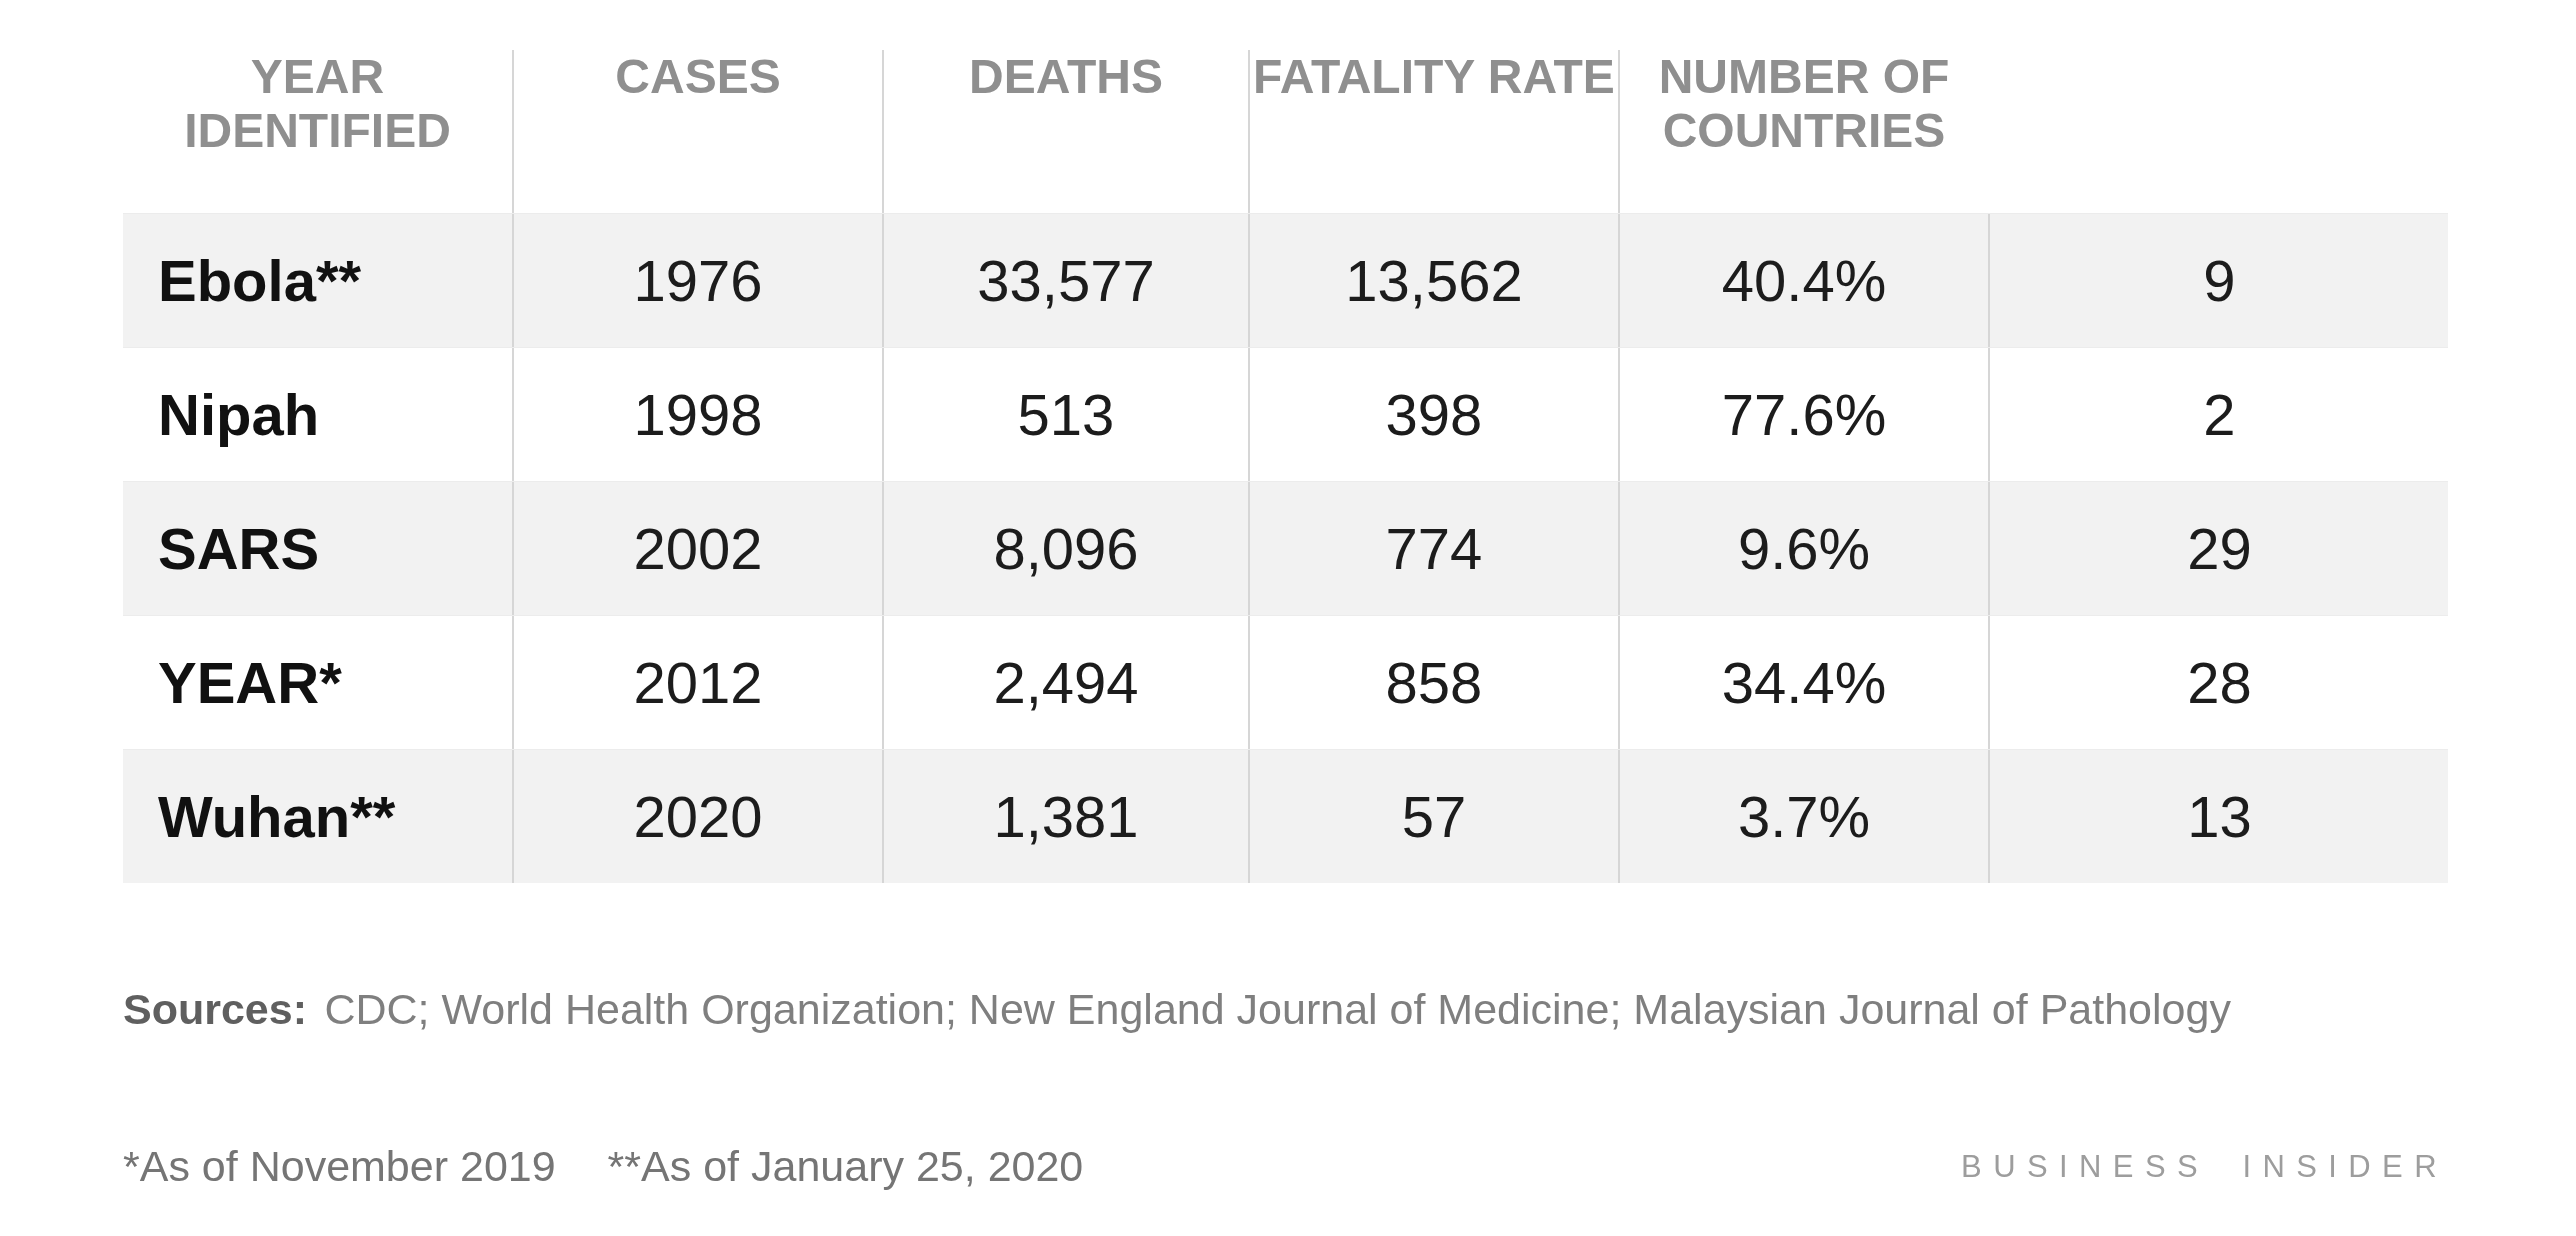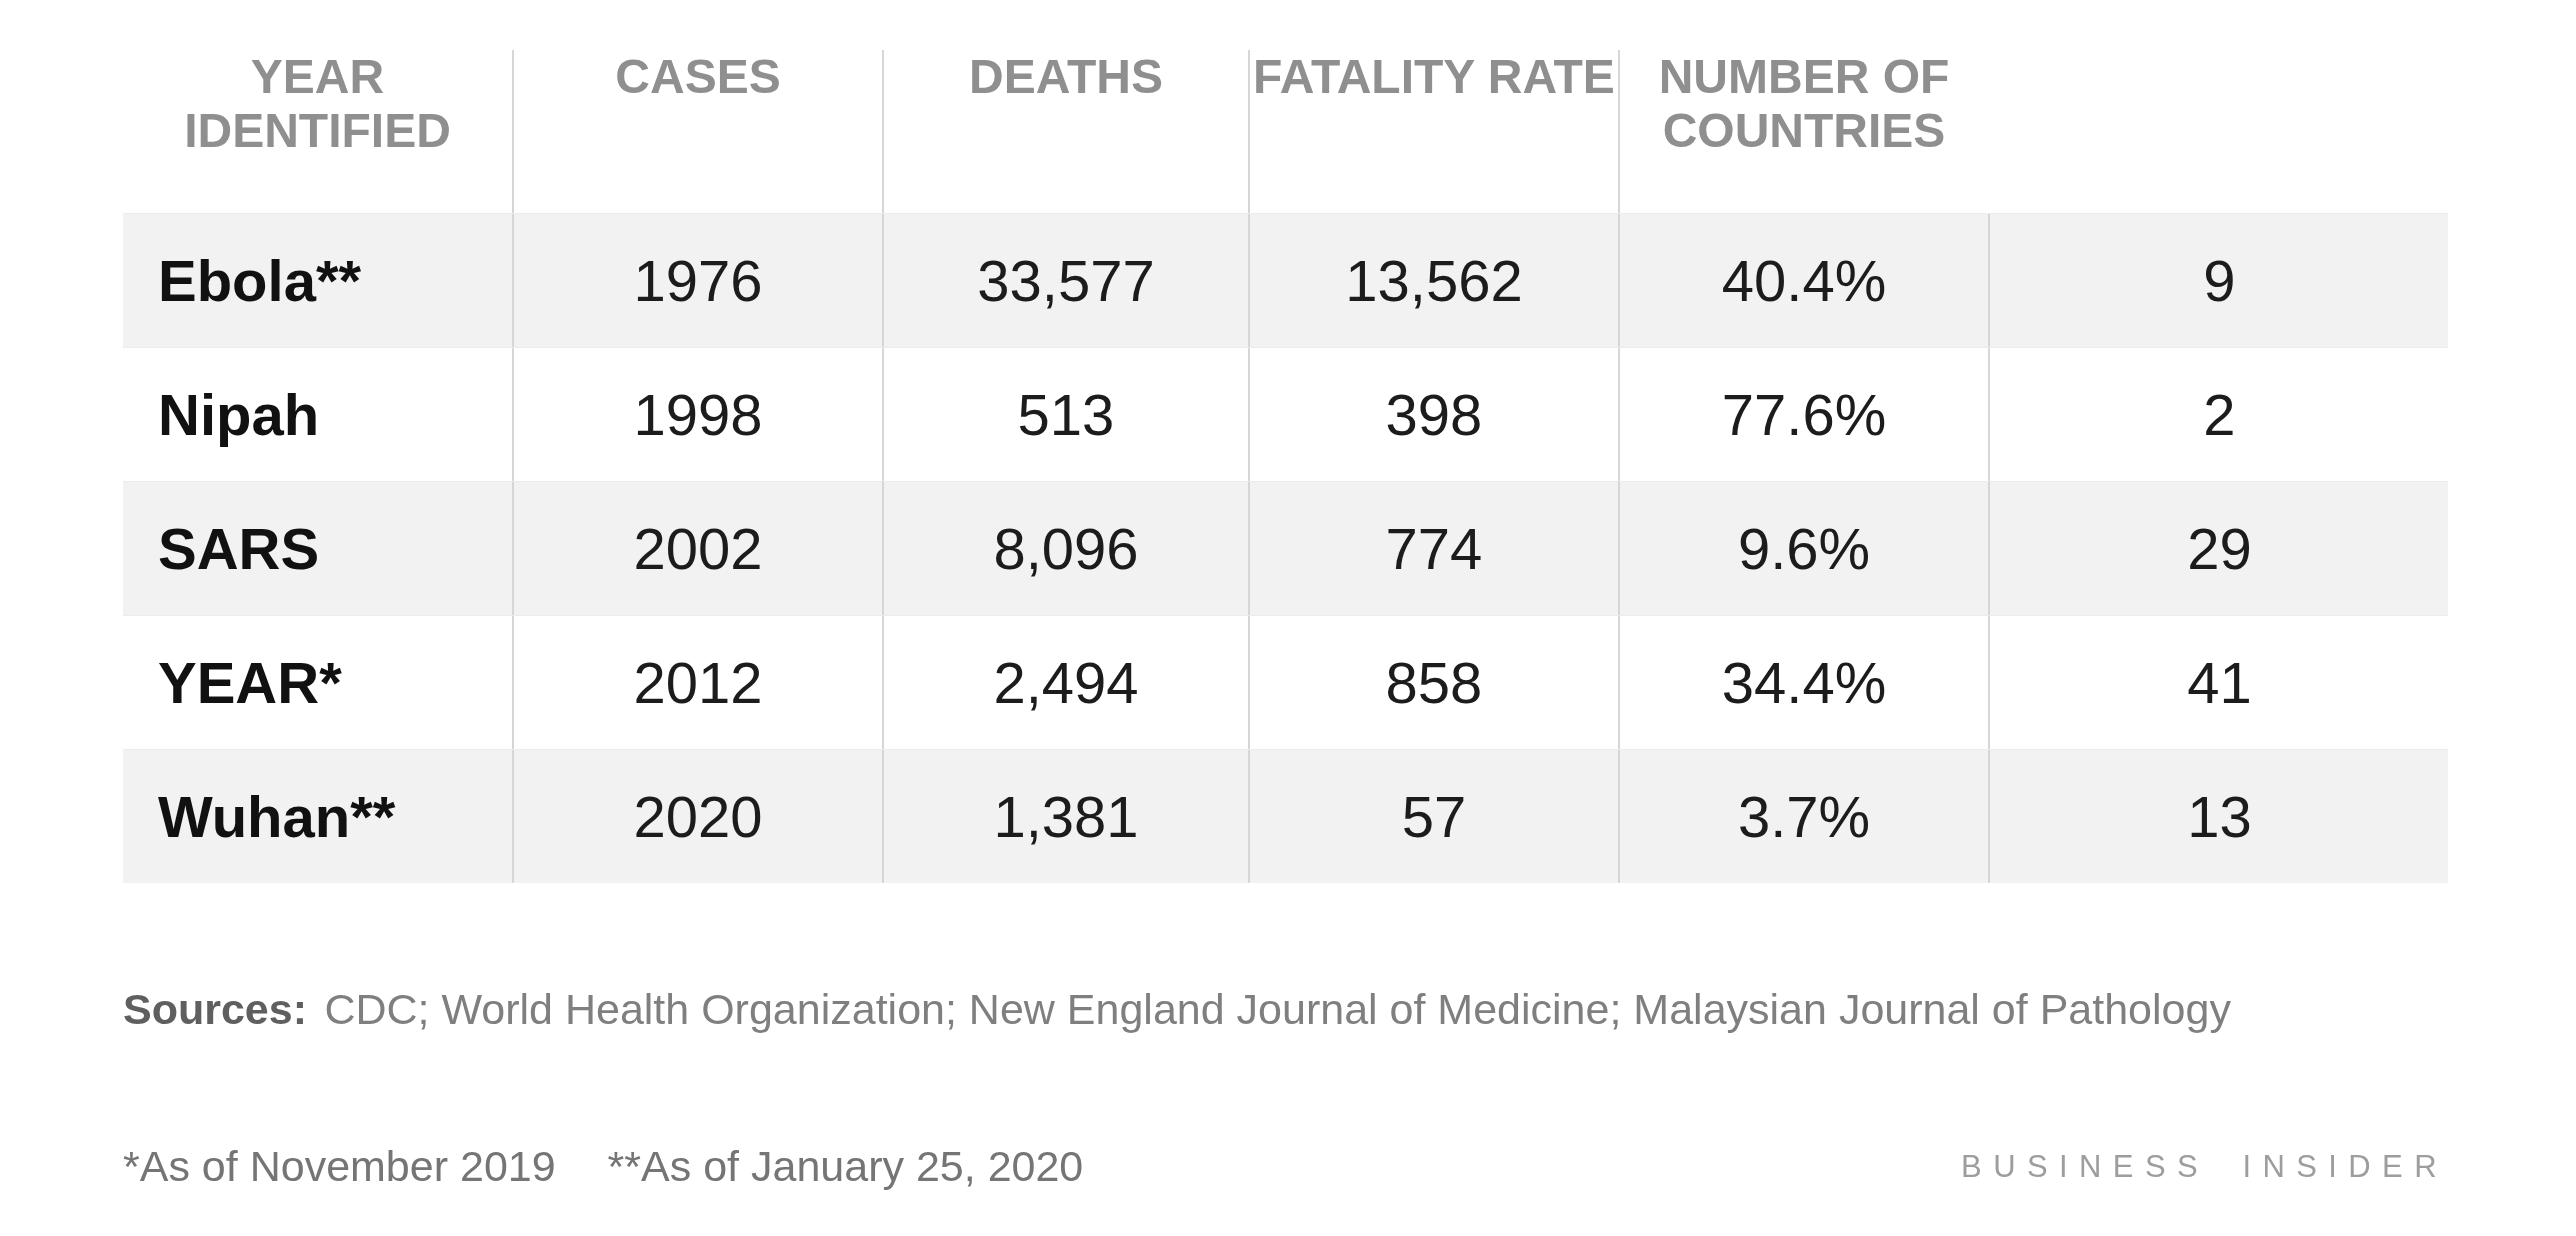--- a/index.html
+++ b/index.html
@@ -144,21 +144,21 @@
       <div class="cell">9.6%</div>
       <div class="cell">29</div>
     </div>
 
     <div class="trow data-row">
       <div class="cell virus-col">YEAR*</div>
       <div class="cell">2012</div>
       <div class="cell">2,494</div>
       <div class="cell">858</div>
       <div class="cell">34.4%</div>
-      <div class="cell">41</div>
+      <div class="cell">28</div>
     </div>
 
     <div class="trow data-row stripe">
       <div class="cell virus-col">Wuhan**</div>
       <div class="cell">2020</div>
       <div class="cell">1,381</div>
       <div class="cell">57</div>
       <div class="cell">3.7%</div>
       <div class="cell">13</div>
     </div>

